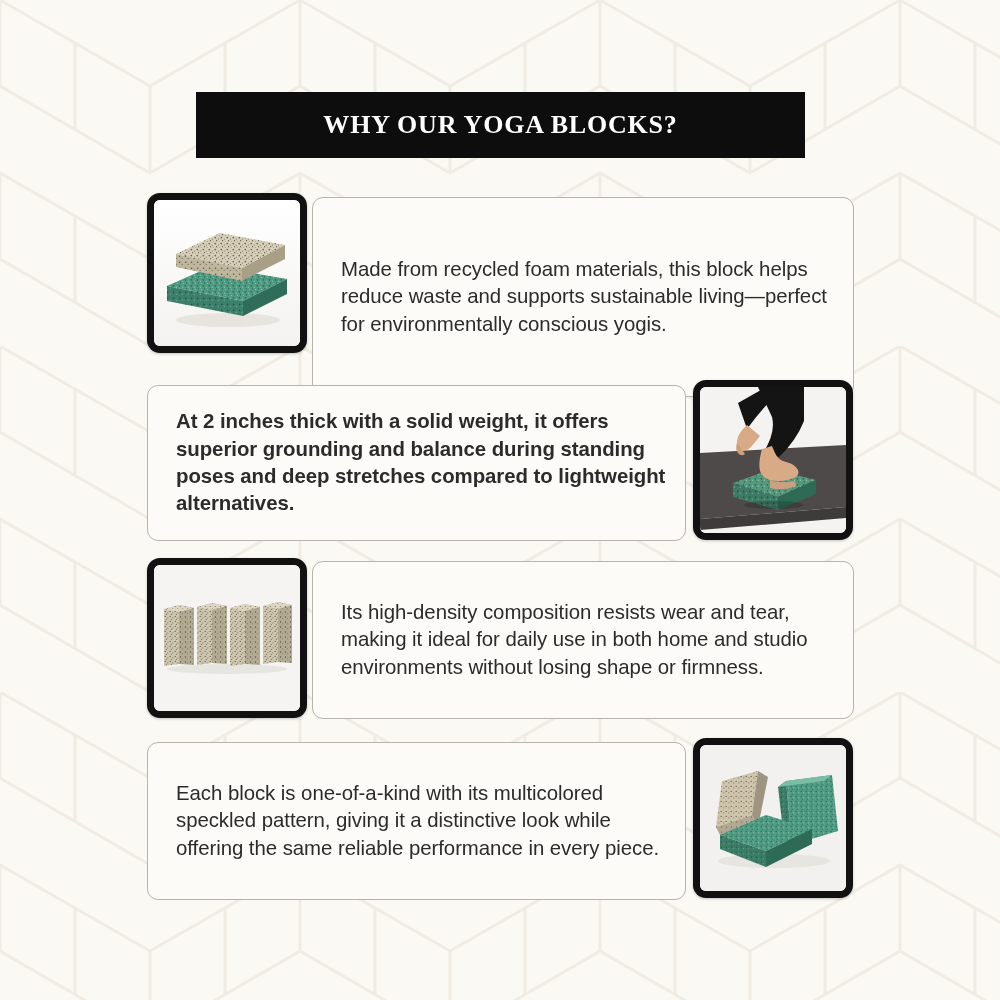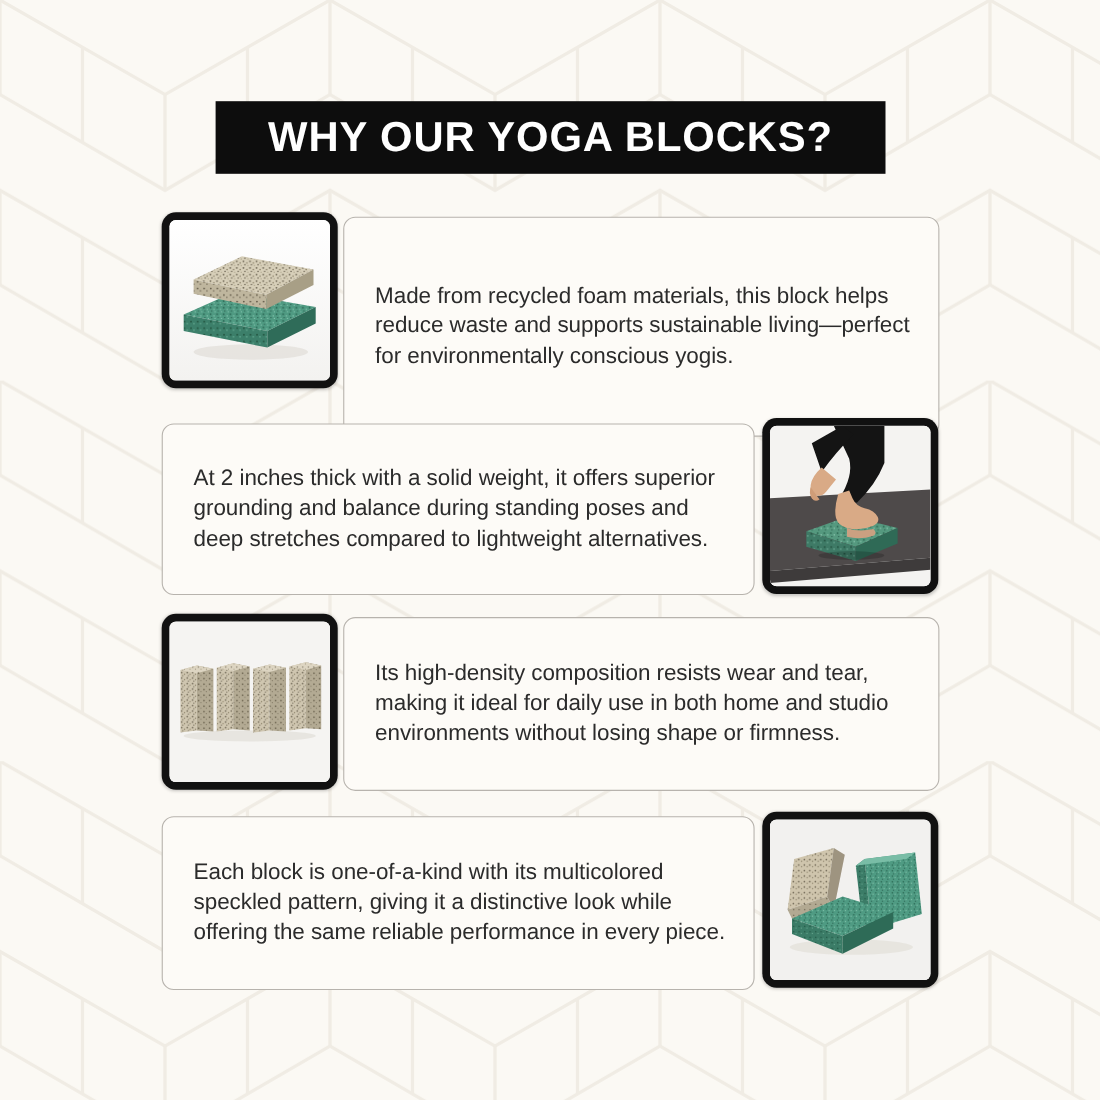--- a/index.html
+++ b/index.html
@@ -39,22 +39,22 @@
     top: 92px;
     width: 609px;
     height: 66px;
     background: #0d0d0d;
     display: flex;
     align-items: center;
     justify-content: center;
   }
   #title-text {
     color: #ffffff;
-    font-family: Liberation Sans, sans-serif;
-    font-size: 38px;
+    font-family: Liberation Serif, serif;
+    font-size: 26px;
     font-weight: bold;
     letter-spacing: 0.8px;
     line-height: 1;
     white-space: nowrap;
     text-align: center;
   }
 
   
   .row {
     position: absolute;
@@ -104,21 +104,21 @@
     line-height: 1.345;
     letter-spacing: -0.05px;
   }
 
   
   #row-1 { top: 193px; }
   #row-1 .text-card { width: 542px; height: 200px; margin-left: 5px; margin-top: 4px; }
   #row-1 .text-card p { padding: 0 22px 0 28px; }
 
   
-  #row-2 { top: 380px; }
+  #row-2 { top: 380px; font-weight: bold; }
   #row-2 .text-card { width: 539px; height: 156px; margin-right: 7px; margin-top: 5px; }
   #row-2 .text-card p { padding: 0 18px 0 28px; }
 
   
   #row-3 { top: 558px; }
   #row-3 .text-card { width: 542px; height: 158px; margin-left: 5px; margin-top: 3px; }
   #row-3 .text-card p { padding: 0 18px 0 28px; }
 
   
   #row-4 { top: 738px; }

